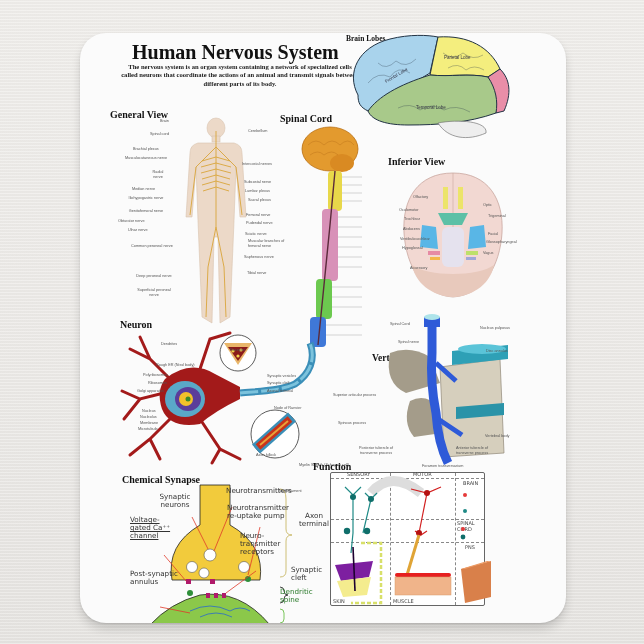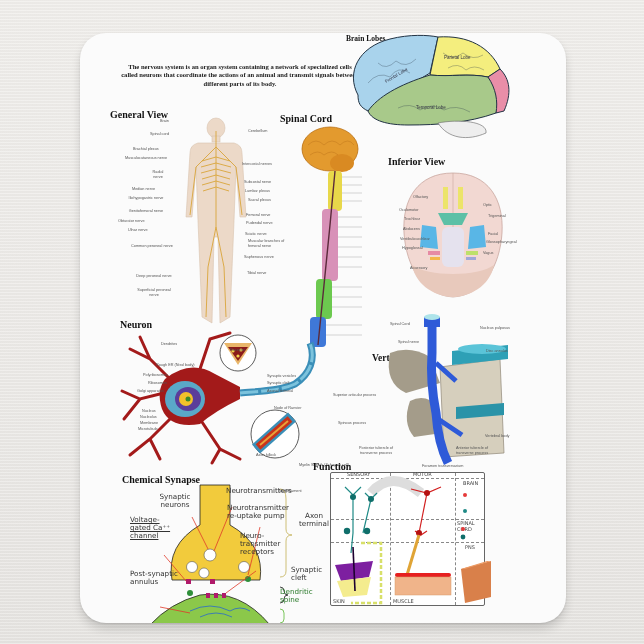--- a/index.html
+++ b/index.html
@@ -29,20 +29,21 @@
   .box-small { font-size: 5px; color: #444; font-family: "DejaVu Sans", sans-serif; }
   svg { position: absolute; overflow: visible; }
 </style>
 </head>
 <body>
 
 <div class="grain"></div>
 
 <div class="pad">
 
+  <div class="abs title serif">Human Nervous System</div>
   <div class="abs intro serif">The nervous system is an organ system containing a network of specialized cells called neurons that coordinate the actions of an animal and transmit signals between different parts of its body.</div>
 
   <div class="abs sec serif" style="left:218px;top:1px;font-size:7.5px;margin-left:48px;">Brain Lobes</div>
   <svg style="left:258px;top:0px;" width="220" height="110" viewBox="0 0 220 110">
     <path d="M20,62 C8,40 20,14 52,6 C72,1 90,2 100,4 L92,40 L72,52 C55,58 40,70 30,78 C22,74 20,70 20,62 Z" fill="#a9d3ec" stroke="#234" stroke-width="1"></path>
     <path d="M100,4 C130,2 152,14 162,36 L150,44 C130,40 110,44 92,42 Z" fill="#f4ee7e" stroke="#234" stroke-width="1"></path>
     <path d="M30,78 C40,64 60,52 92,42 C112,44 132,40 150,44 C160,56 164,70 158,80 C130,90 100,92 70,92 C50,92 34,88 30,78 Z" fill="#a8c98a" stroke="#234" stroke-width="1"></path>
     <path d="M150,44 L162,36 C172,46 174,60 166,78 L158,80 C160,68 158,56 150,44 Z" fill="#e98ea8" stroke="#234" stroke-width="1"></path>
     <path d="M100,90 C120,86 150,88 148,100 C130,108 110,106 100,90 Z" fill="#eee" stroke="#777" stroke-width="0.7"></path>
     <g stroke="#2a3a4a" stroke-width="0.45" fill="none" opacity="0.7">

